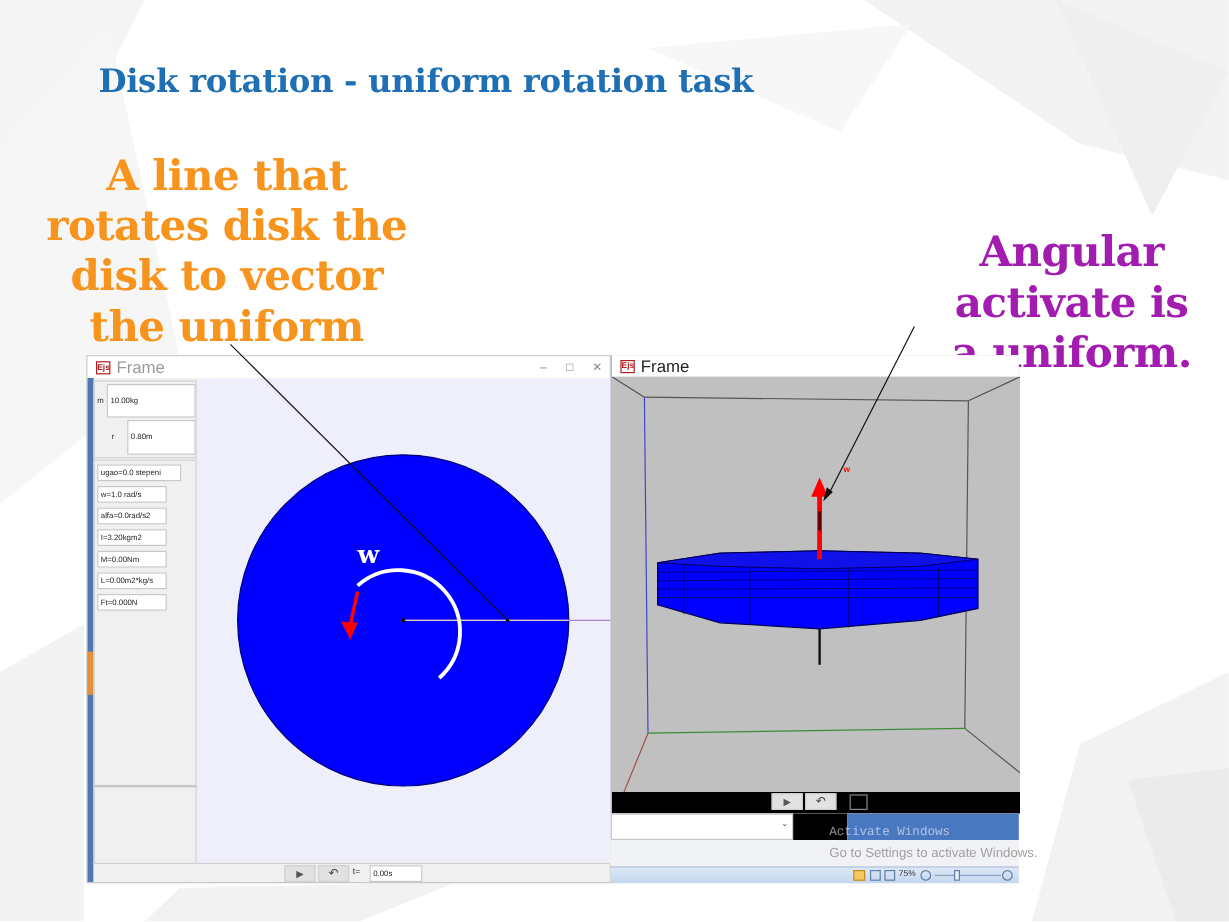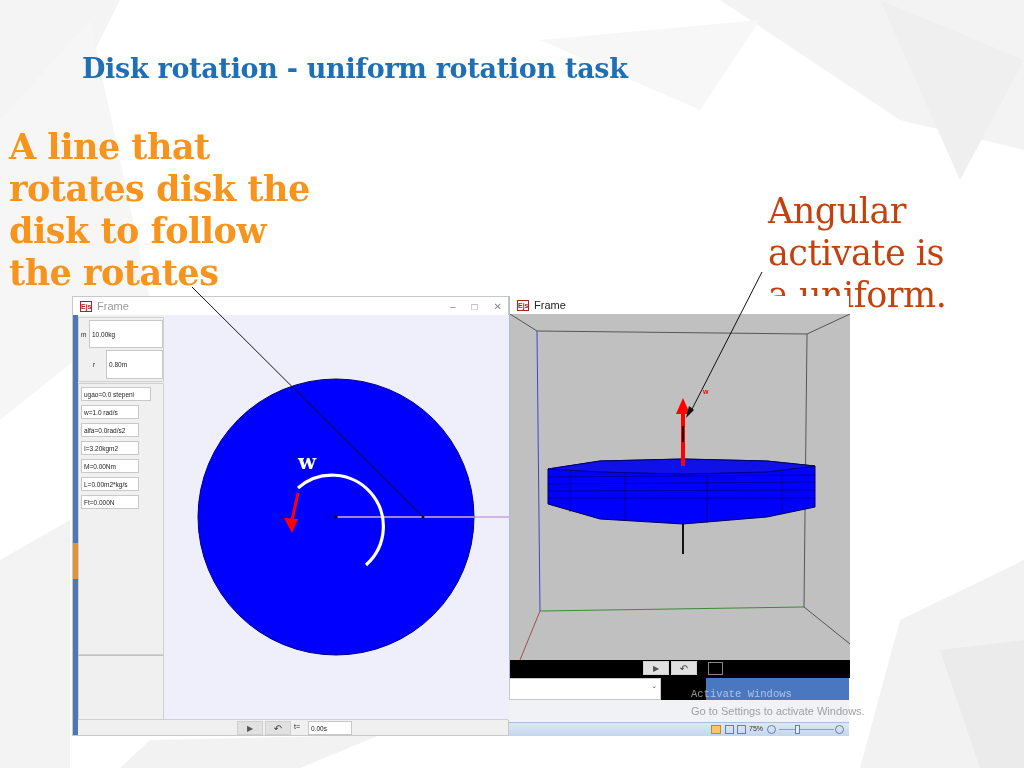--- a/index.html
+++ b/index.html
@@ -1,28 +1,28 @@
 <!DOCTYPE html>
 <html><head>
 <meta charset="utf-8">
 <style>
   * { box-sizing: border-box; margin: 0; padding: 0; }
   html, body { width: 1024px; height: 768px; overflow: hidden; }
   body { position: relative; background: #ffffff; font-family: "Liberation Sans", sans-serif; }
   .bg-shape { position: absolute; }
   .slide-title { position: absolute; left: 82px; top: 53px; font-family: "DejaVu Serif", serif; font-weight: bold; font-size: 27px; color: #1f6fb5; letter-spacing: -0.3px; white-space: nowrap; text-align: right; }
   .callout-left { position: absolute; left: 9px; top: 126px; width: 360px; font-family: "DejaVu Serif", serif; font-weight: bold; font-size: 35px; line-height: 42px; color: #f7941d; letter-spacing: -0.5px; }
-  .callout-right { position: absolute; left: 768px; top: 190px; width: 250px; font-family: "DejaVu Serif", serif; font-weight: normal; font-size: 35px; line-height: 42px; color: #c2410c; letter-spacing: -0.5px; }
-  .callout-left span, .callout-right span { display: block; white-space: nowrap; }
+  .callout-right { position: absolute; left: 768px; top: 190px; width: 250px; font-family: "DejaVu Serif", serif; font-weight: bold; font-size: 35px; line-height: 42px; color: #a21caf; letter-spacing: -0.5px; }
+  .callout-left span, .callout-right span { display: block; white-space: nowrap; text-align: center; }
 
   
   .win1 { position: absolute; left: 72px; top: 296px; width: 437px; height: 440px; background: #f0f0f0; border: 1px solid #c8c8c8; }
   .titlebar { position: absolute; left: 0; top: 0; right: 0; height: 18px; background: #ffffff; display: flex; align-items: center; }
   .app-icon { width: 12px; height: 11px; margin-left: 7px; border: 1px solid #b02020; background: #fff; font-size: 7px; font-weight: bold; color: #b02020; line-height: 9px; text-align: center; }
-  .title-text { margin-left: 5px; font-size: 11px; color: #888; }
+  .title-text { margin-left: 5px; font-size: 14px; color: #888; }
   .win1 .title-text { color: #9a9a9a; }
   .win-ctrls { position: absolute; right: 6px; top: 0; height: 18px; display: flex; align-items: center; gap: 16px; font-size: 10px; color: #8a8a8a; }
   .left-strip { position: absolute; left: 0; top: 18px; width: 5px; bottom: 0; background: #4f77b3; }
   .left-strip .orange { position: absolute; left: 0; top: 228px; width: 5px; height: 36px; background: #e3923a; }
   .panel { position: absolute; left: 5px; top: 20px; width: 86px; height: 65px; background: #f0f0f0; border: 1px solid #d0d0d0; }
   .lbl { position: absolute; font-size: 6.5px; color: #222; }
   .field { position: absolute; background: #fff; border: 1px solid #c8c8c8; font-size: 6.5px; color: #222; padding-left: 2px; display: flex; align-items: center; }
   .panel2 { position: absolute; left: 5px; top: 86px; width: 86px; height: 272px; background: #f0f0f0; border: 1px solid #d0d0d0; }
   .panel3 { position: absolute; left: 5px; top: 358px; width: 86px; height: 66px; background: #f0f0f0; border: 1px solid #d0d0d0; border-top: 1px solid #c0c0c0; }
   .canvas2d { position: absolute; left: 91px; top: 18px; width: 345px; height: 405px; background: #efeffb; overflow: hidden; }
@@ -60,22 +60,22 @@
   <polygon points="940,650 1024,640 1024,768 980,768" fill="#ebebeb"></polygon>
   <polygon points="0,560 70,520 70,768 0,768" fill="#f3f3f3"></polygon>
   <polygon points="150,740 380,735 300,768 120,768" fill="#f2f2f2"></polygon>
 </svg>
 
 <div class="slide-title">Disk rotation - uniform rotation task</div>
 
 <div class="callout-left">
   <span>A line that</span>
   <span>rotates disk the</span>
-  <span>disk to follow</span>
-  <span>the rotates</span>
+  <span>disk to vector</span>
+  <span>the uniform</span>
 </div>
 
 <div class="callout-right">
   <span>Angular</span>
   <span>activate is</span>
   <span>a uniform.</span>
 </div>
 
 <div class="win1">
   <div class="titlebar">

